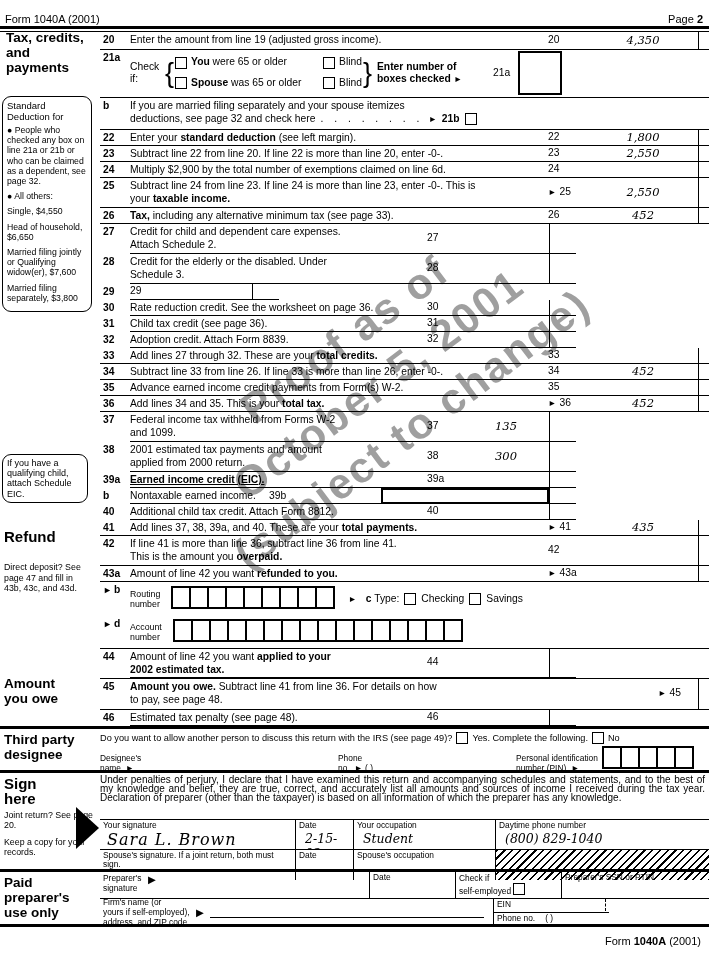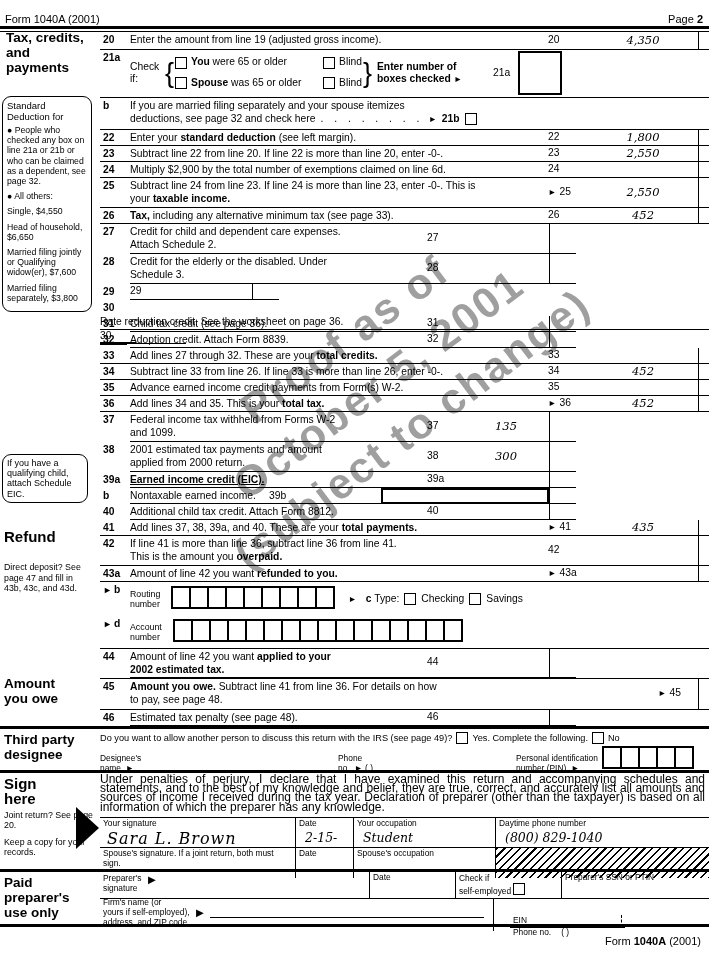--- a/index.html
+++ b/index.html
@@ -61,21 +61,21 @@
   
   .sec{display:flex;box-sizing:border-box;position:relative;z-index:1;}
   .secl{width:100px;min-width:100px;box-sizing:border-box;padding:3px 2px 0 4px;}
   .secr{flex:1;min-width:0;box-sizing:border-box;}
   #tp{border-top:3.5px solid #000;border-bottom:3px solid #000;height:47px;}
   .tpq{font-size:9.2px;padding-top:3px;display:flex;align-items:center;gap:4px;white-space:nowrap;}
   .tpr{display:flex;align-items:flex-end;padding-top:2px;}
   .tpg{display:flex;align-items:flex-end;gap:4px;}
   .tpg1{width:238px;}.tpg2{width:178px;}
   #sign{height:96px;}
-  .perj{font-size:12px;line-height:9.4px;text-align:justify;padding:2px 4px 4px 0;}
+  .perj{font-size:10px;line-height:9.4px;text-align:justify;padding:2px 4px 15px 0;}
   .sgrid{border-top:1.6px solid #000;margin-top:1px;}
   .sgr{display:flex;height:30px;box-sizing:border-box;}
   .sgr.r1{border-bottom:1.6px solid #000;}
   .sgc{box-sizing:border-box;padding:1px 3px;overflow:hidden;}
   .c1{flex:1;}
   .c2{width:58px;min-width:58px;border-left:1.6px solid #000;}
   .c3{width:142px;min-width:142px;border-left:1.6px solid #000;}
   .c4{width:214px;min-width:214px;border-left:1.6px solid #000;}
   .slab{font-size:8.4px;line-height:9.6px;}
   .sigv{font-family:"DejaVu Serif",serif;font-style:italic;font-size:16px;letter-spacing:1px;padding-left:4px;}
@@ -84,21 +84,21 @@
   #signarrow{position:absolute;left:76px;top:34px;width:0;height:0;border-top:21px solid transparent;border-bottom:21px solid transparent;border-left:23px solid #000;}
   #prep{border-top:3px solid #000;border-bottom:3.5px solid #000;height:58px;}
   .pr1{display:flex;height:27px;border-bottom:1.5px solid #000;box-sizing:border-box;}
   .pr2{display:flex;height:27px;box-sizing:border-box;}
   .pc{box-sizing:border-box;padding:1px 3px;display:flex;align-items:flex-start;gap:4px;}
   .sigc{flex:1;}
   .datec{width:86px;min-width:86px;border-left:1.5px solid #000;}
   .checkc{width:106px;min-width:106px;border-left:1.5px solid #000;}
   .ssnc{width:148px;min-width:148px;border-left:1.5px solid #000;}
   .firmc{flex:1;align-items:center;}
-  .einc{width:216px;min-width:216px;border-left:1.5px solid #000;flex-direction:column;padding:16px;display:flex;gap:0;}
+  .einc{width:216px;min-width:216px;border-left:1.5px solid #000;flex-direction:column;padding:0;display:flex;gap:0;}
   .einrow{height:13px;border-bottom:1px solid #000;display:flex;align-items:center;padding:0 3px;gap:6px;}
   .phrow{height:13px;display:flex;align-items:center;padding:0 3px;gap:10px;}
   .dashv{border-left:1.5px dashed #000;height:12px;margin-left:88px;}
   .bigarr{font-size:13px;line-height:13px;}
   .fline{flex:1;border-bottom:1.8px solid #000;height:10px;margin-right:6px;}
   #footer{text-align:right;font-size:11px;padding:8px 8px 0 0;position:relative;z-index:1;}
 </style>
 </head>
 <body>
 
@@ -292,21 +292,21 @@
       <div class="row" style="height: 16px;">
         <div class="gut">
           <span>29</span>
         </div>
         <div class="ino ub">29</div>
         <div class="iamt ub hand"></div>
         <div class="outer">
           <div class="stub ub"></div>
         </div>
       </div>
-      <div class="row" style="height: 16px; flex-direction: column;">
+      <div class="row" style="height: 16px;">
         <div class="gut">
           <span>30</span>
         </div>
         <div class="txt ub">
           <div class="tl">Rate reduction credit. See the worksheet on page 36.</div>
         </div>
         <div class="ino ub">30</div>
         <div class="iamt ub hand"></div>
         <div class="outer">
           <div class="stub ub"></div>

